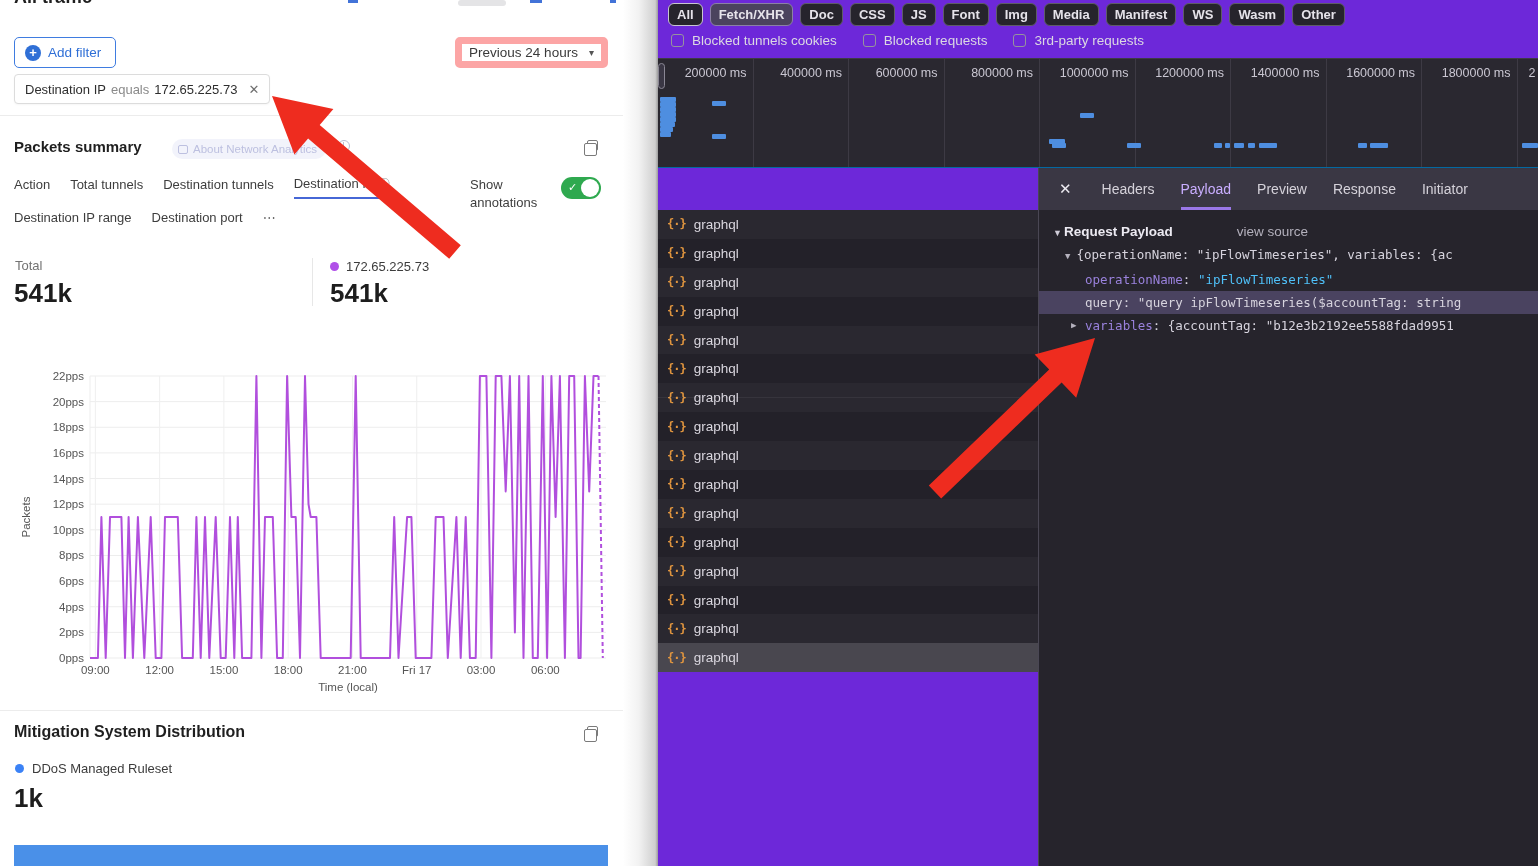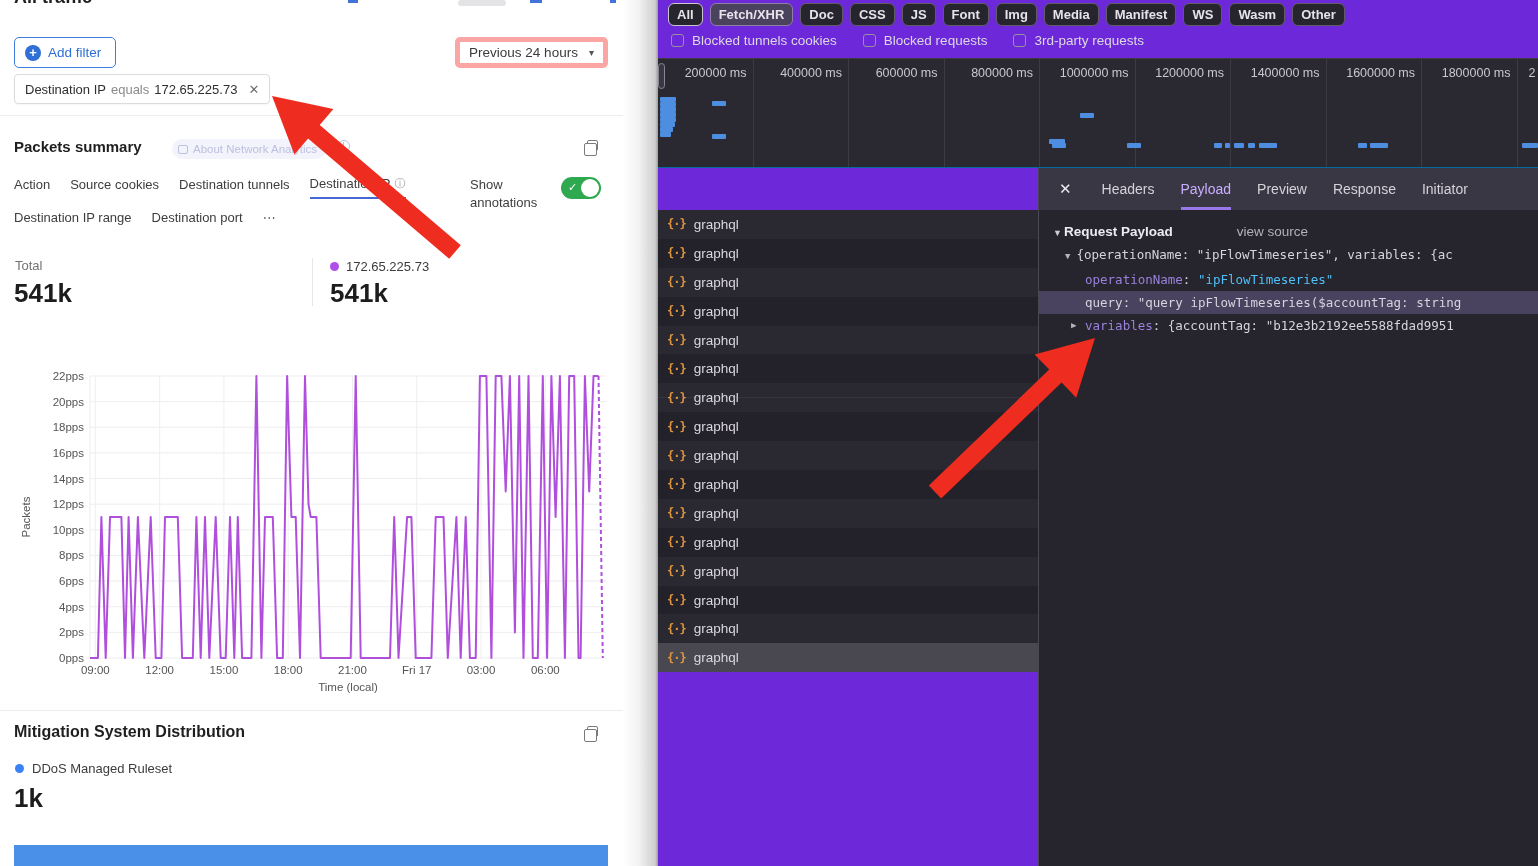--- a/index.html
+++ b/index.html
@@ -12,21 +12,21 @@
   .lp-title { position:absolute; top:-13px; left:14px; font-size:18px; font-weight:bold; color:#1f1f1f; }
   .top-frag { position:absolute; background:#4273d8; }
   .top-frag.grey { background:#e4e4e6; border-radius:3px; }
 
   .btn-addfilter { position:absolute; left:14px; top:37px; height:31px; padding:0 14px 0 10px;
     border:1px solid #3f7ce0; border-radius:5px; background:#fff; color:#2f6fd6;
     font-size:13.5px; display:flex; align-items:center; gap:7px; cursor:pointer; }
   .plus-circle { width:16px; height:16px; border-radius:50%; background:#2f6fd6; color:#fff;
     font-size:13px; line-height:15px; text-align:center; font-weight:bold; }
   .btn-range { position:absolute; left:455px; top:37px; width:153px; height:31px;
-    border:5px solid #fca5a5; border-radius:5px; background:#fff; color:#3a3a3a;
+    border:7px solid #fca5a5; border-radius:5px; background:#fff; color:#3a3a3a;
     font-size:13.5px; display:flex; align-items:center; justify-content:center; gap:11px; }
   .caret-down { font-size:10px; color:#555; }
 
   .chip { position:absolute; left:14px; top:74px; height:30px; padding:0 10px;
     border:1px solid #dcdcdc; border-radius:4px; background:#fff; font-size:13px; color:#2e2e2e;
     display:flex; align-items:center; gap:5px; box-shadow:0 1px 2px rgba(0,0,0,.04); }
   .chip .op { color:#8a8a8a; }
   .chip .x { color:#6f6f6f; margin-left:6px; font-size:13px; cursor:pointer; }
 
   .hr { position:absolute; left:0; width:623px; height:1px; background:#ececec; }
@@ -163,21 +163,21 @@
       <span>About Network Analytics</span>
     </div>
     <span class="clock"></span>
     <span class="copy-ico" style="left:587px;top:140px"></span>
 
     <div class="tabs-row" style="top:176px" id="tabsRow1">
         <div class="tab-item">
           <span>Action</span>
         </div>
         <div class="tab-item">
-          <span>Source cookies</span>
+          <span>Total tunnels</span>
         </div>
         <div class="tab-item">
           <span>Destination tunnels</span>
         </div>
         <div class="tab-item active">
           <span>Destination IP</span>
           <span class="info-ico">ⓘ</span>
         </div>
       </div>
     <div class="tabs-row" style="top:210px" id="tabsRow2">

